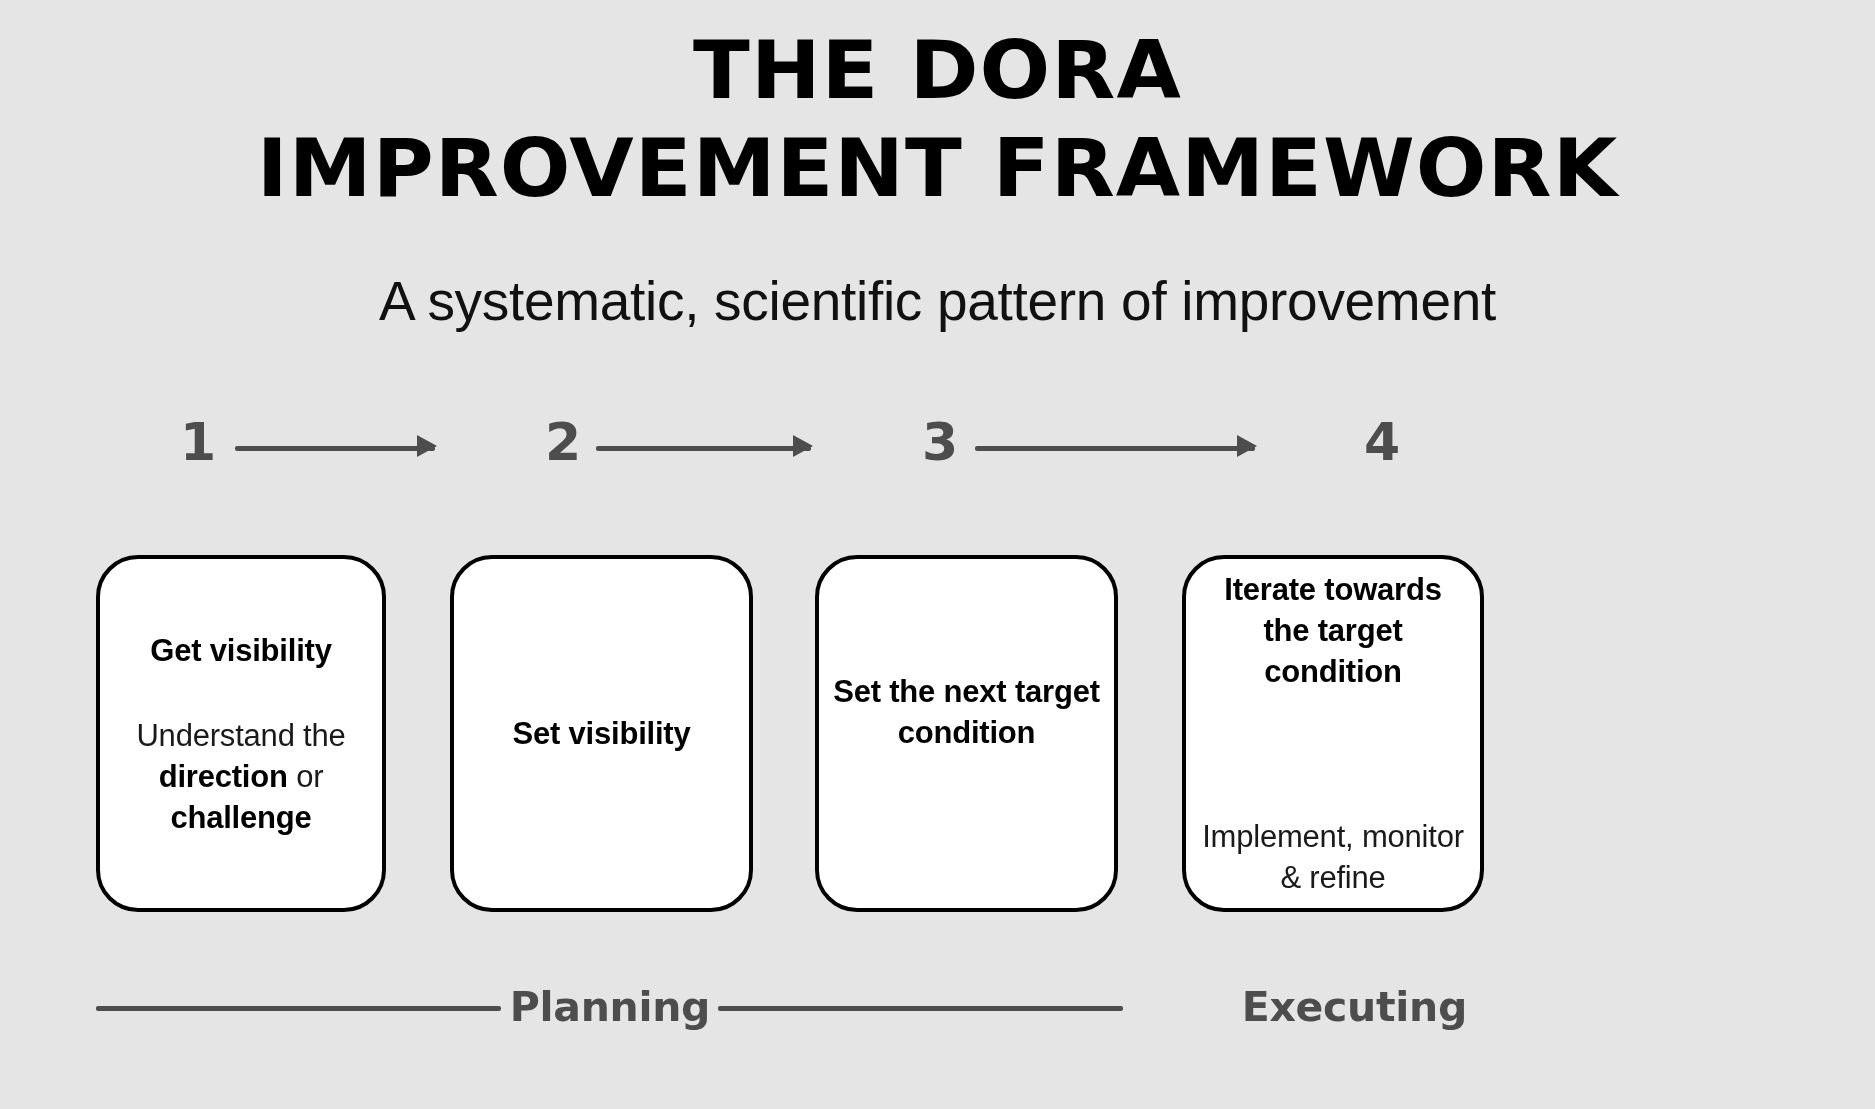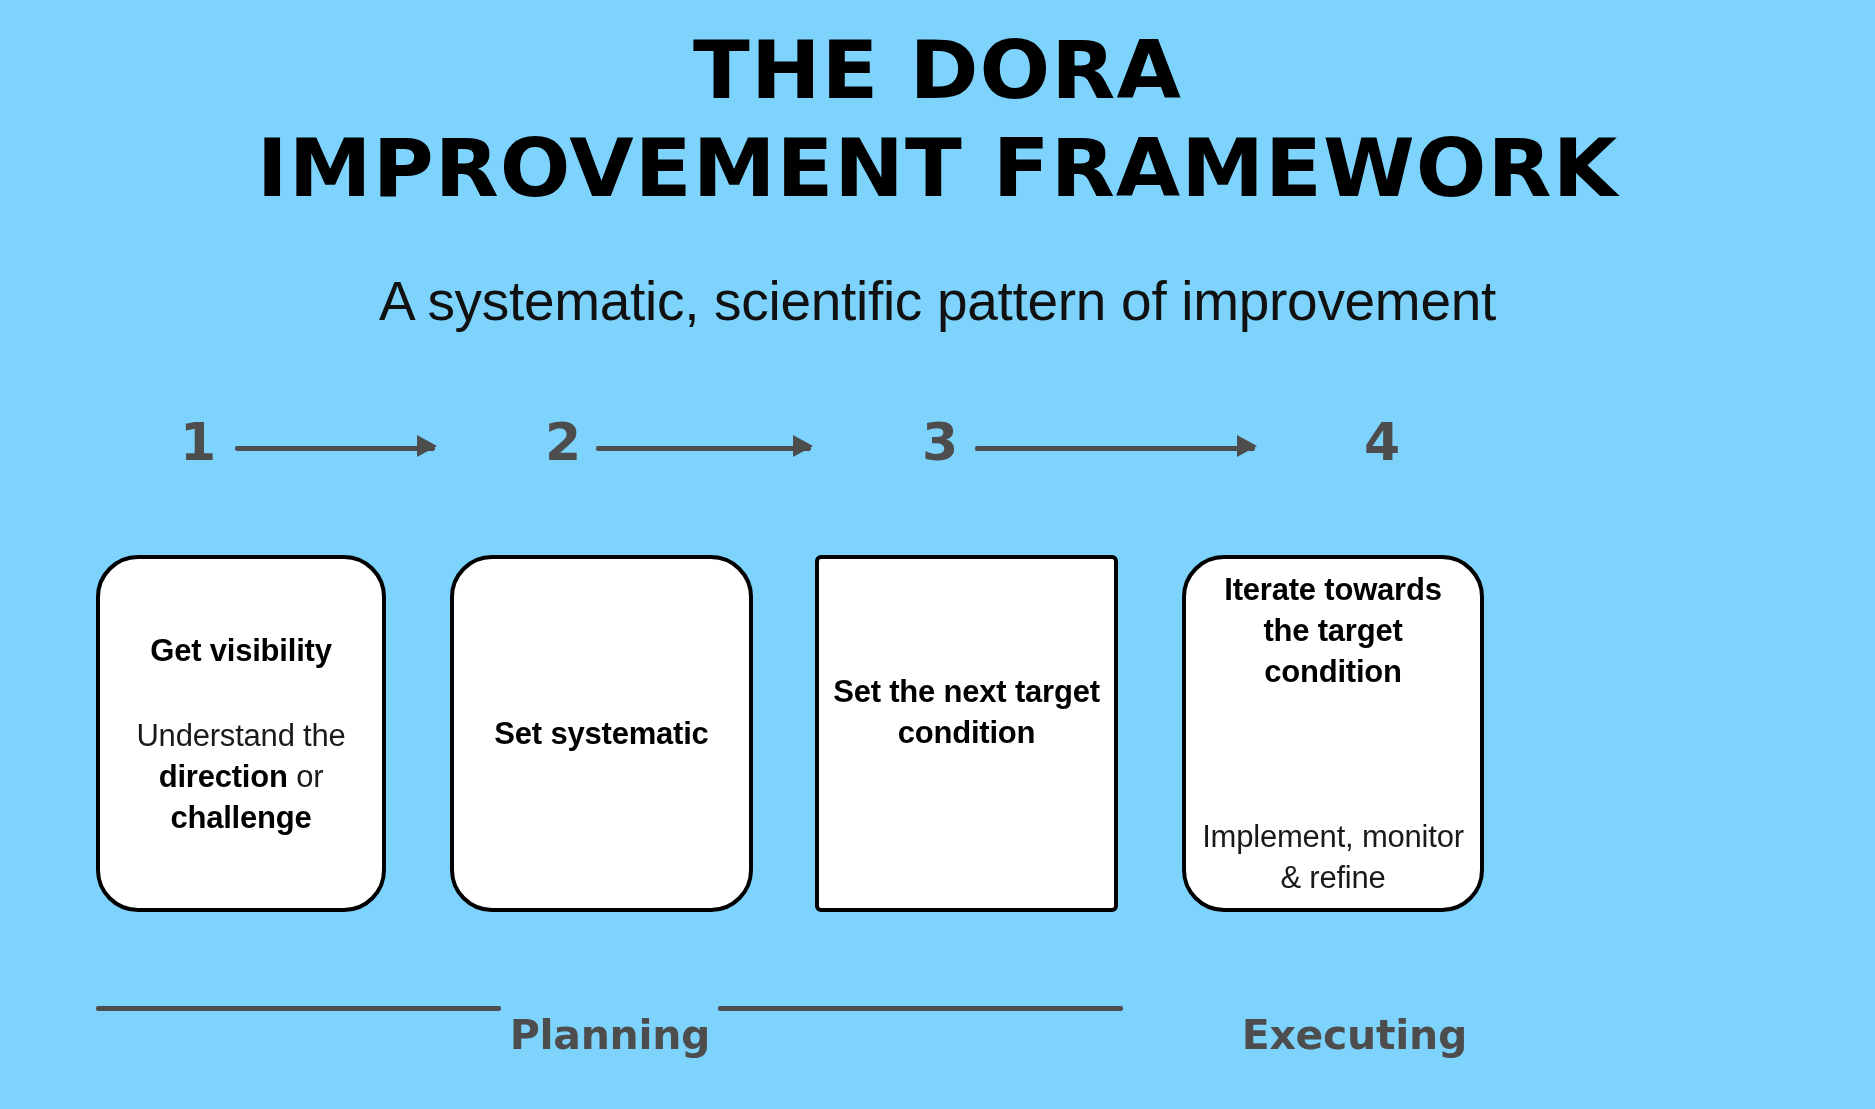--- a/index.html
+++ b/index.html
@@ -9,21 +9,21 @@
     height: 1109px;
     background: #ffffff;
     font-family: "Liberation Sans", sans-serif;
     overflow: hidden;
   }
 
   #canvas {
     position: relative;
     width: 1875px;
     height: 1109px;
-    background: #7dd3fc;
+    background: #e5e5e5;
   }
 
   
   .title-block {
     position: absolute;
     top: 22px;
     left: 0;
     width: 1875px;
     text-align: center;
   }
@@ -114,21 +114,21 @@
     background: #ffffff;
     display: flex;
     flex-direction: column;
     align-items: center;
     justify-content: center;
     text-align: center;
     padding: 10px 14px;
   }
   .card-1 { left: 96px;  width: 290px; }
   .card-2 { left: 450px; width: 303px; }
-  .card-3 { left: 815px; width: 303px; border-radius: 6px; }
+  .card-3 { left: 815px; width: 303px; }
   .card-4 { left: 1182px; width: 302px; gap: 48px; }
 
   .card-title {
     font-family: "Liberation Sans", sans-serif;
     font-weight: 700;
     font-size: 31px;
     line-height: 41px;
     color: #000000;
     letter-spacing: -0.2px;
   }
@@ -166,21 +166,20 @@
   .phase-label {
     position: absolute;
     top: 0;
     font-family: "DejaVu Sans", sans-serif;
     font-weight: 700;
     font-size: 41px;
     line-height: 58px;
     color: #4d4d4d;
     letter-spacing: -0.3px;
     text-align: center;
-    margin-top: 28px;
   }
   .phase-label-planning  { left: 505px; width: 210px; }
   .phase-label-executing { left: 1207px; width: 260px; text-align: right; }
 </style>
 </head>
 <body>
 
 <div id="canvas">
 
   <div class="title-block">
@@ -212,21 +211,21 @@
     <div class="step-num step-num-4">4</div>
   </div>
 
   <div class="card card-1">
     <div class="card-title">Get visibility</div>
     <div class="card-gap"></div>
     <div class="card-body"><span>Understand the </span><b>direction</b><span> or </span><b>challenge</b></div>
   </div>
 
   <div class="card card-2">
-    <div class="card-title">Set systematic</div>
+    <div class="card-title">Set visibility</div>
     <div class="card-gap-sm"></div>
   </div>
 
   <div class="card card-3">
     <div class="card-title">Set the next target condition</div>
     <div class="card-gap"></div>
   </div>
 
   <div class="card card-4">
     <div class="card-title">Iterate towards the target condition</div>

